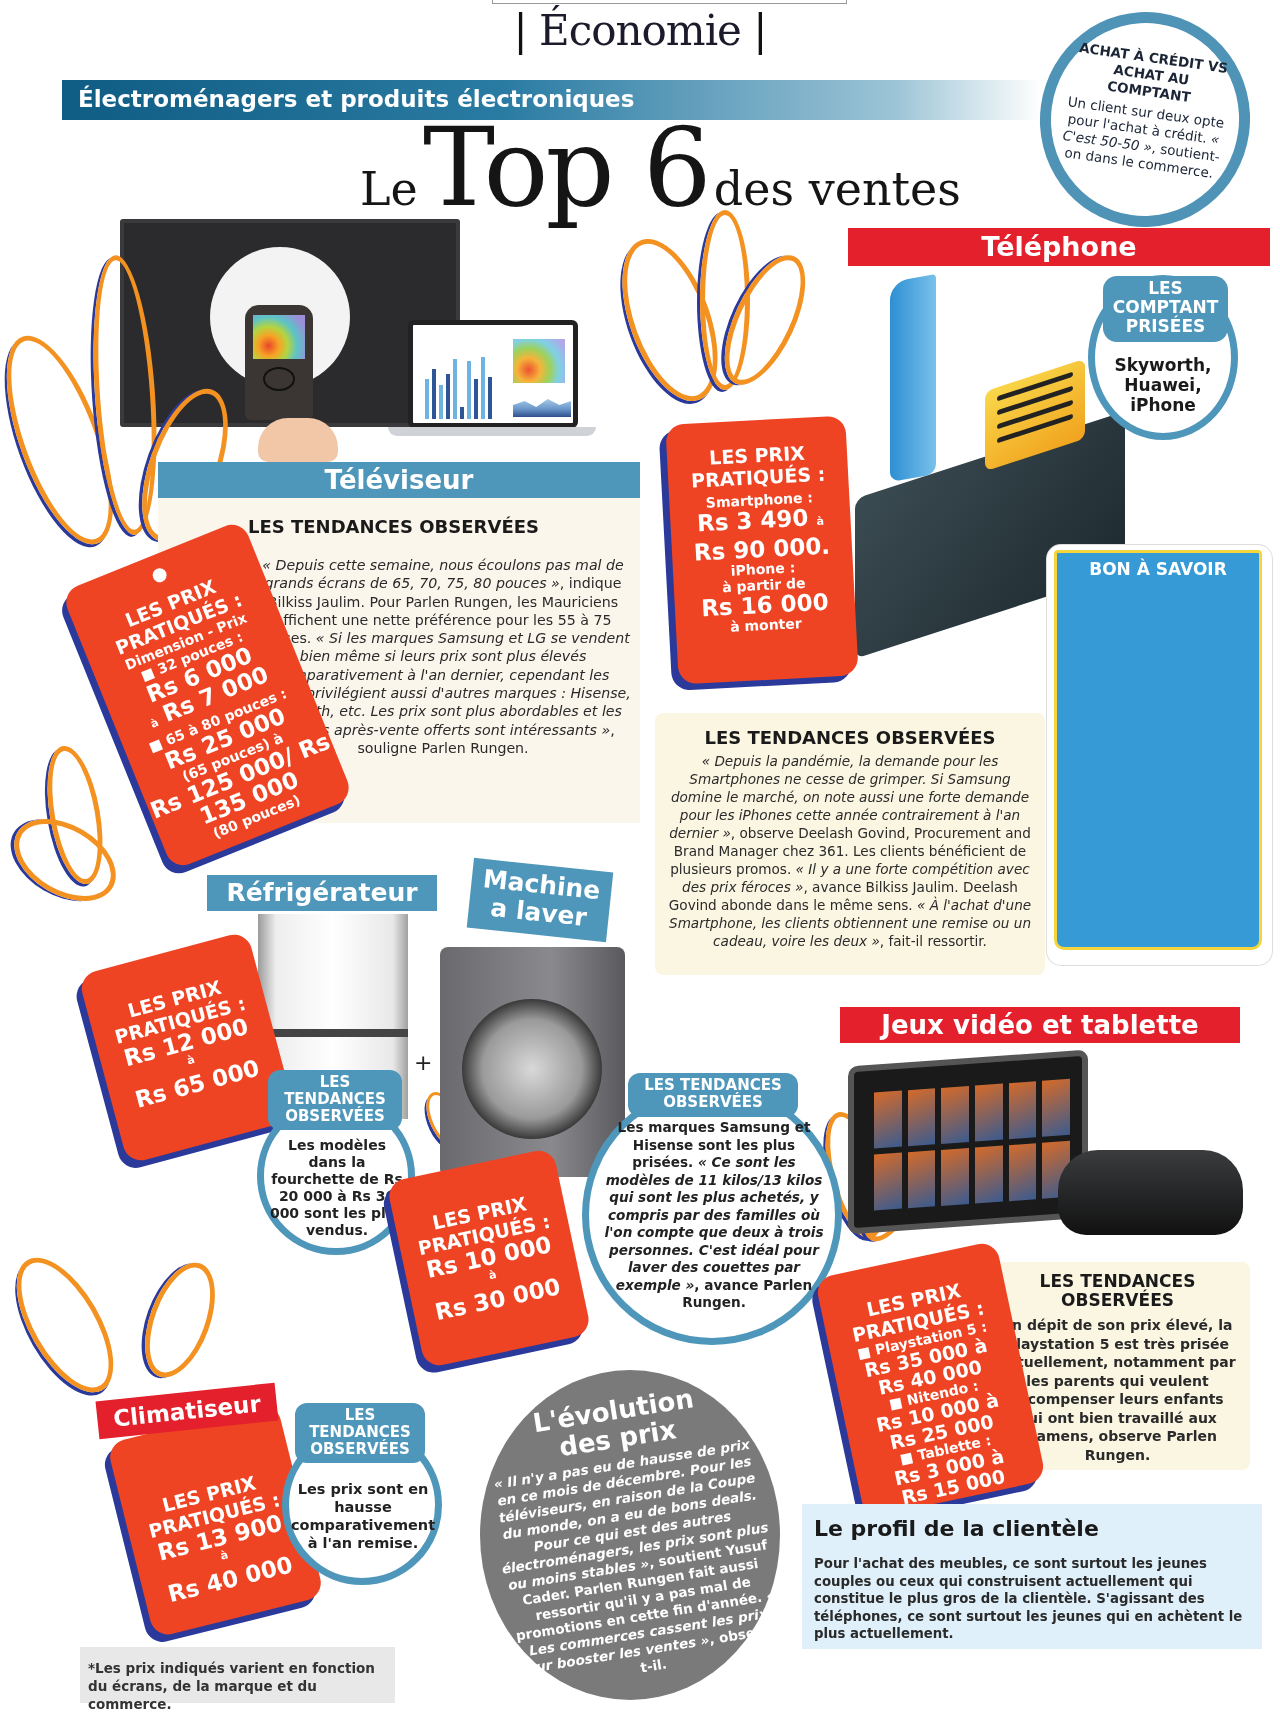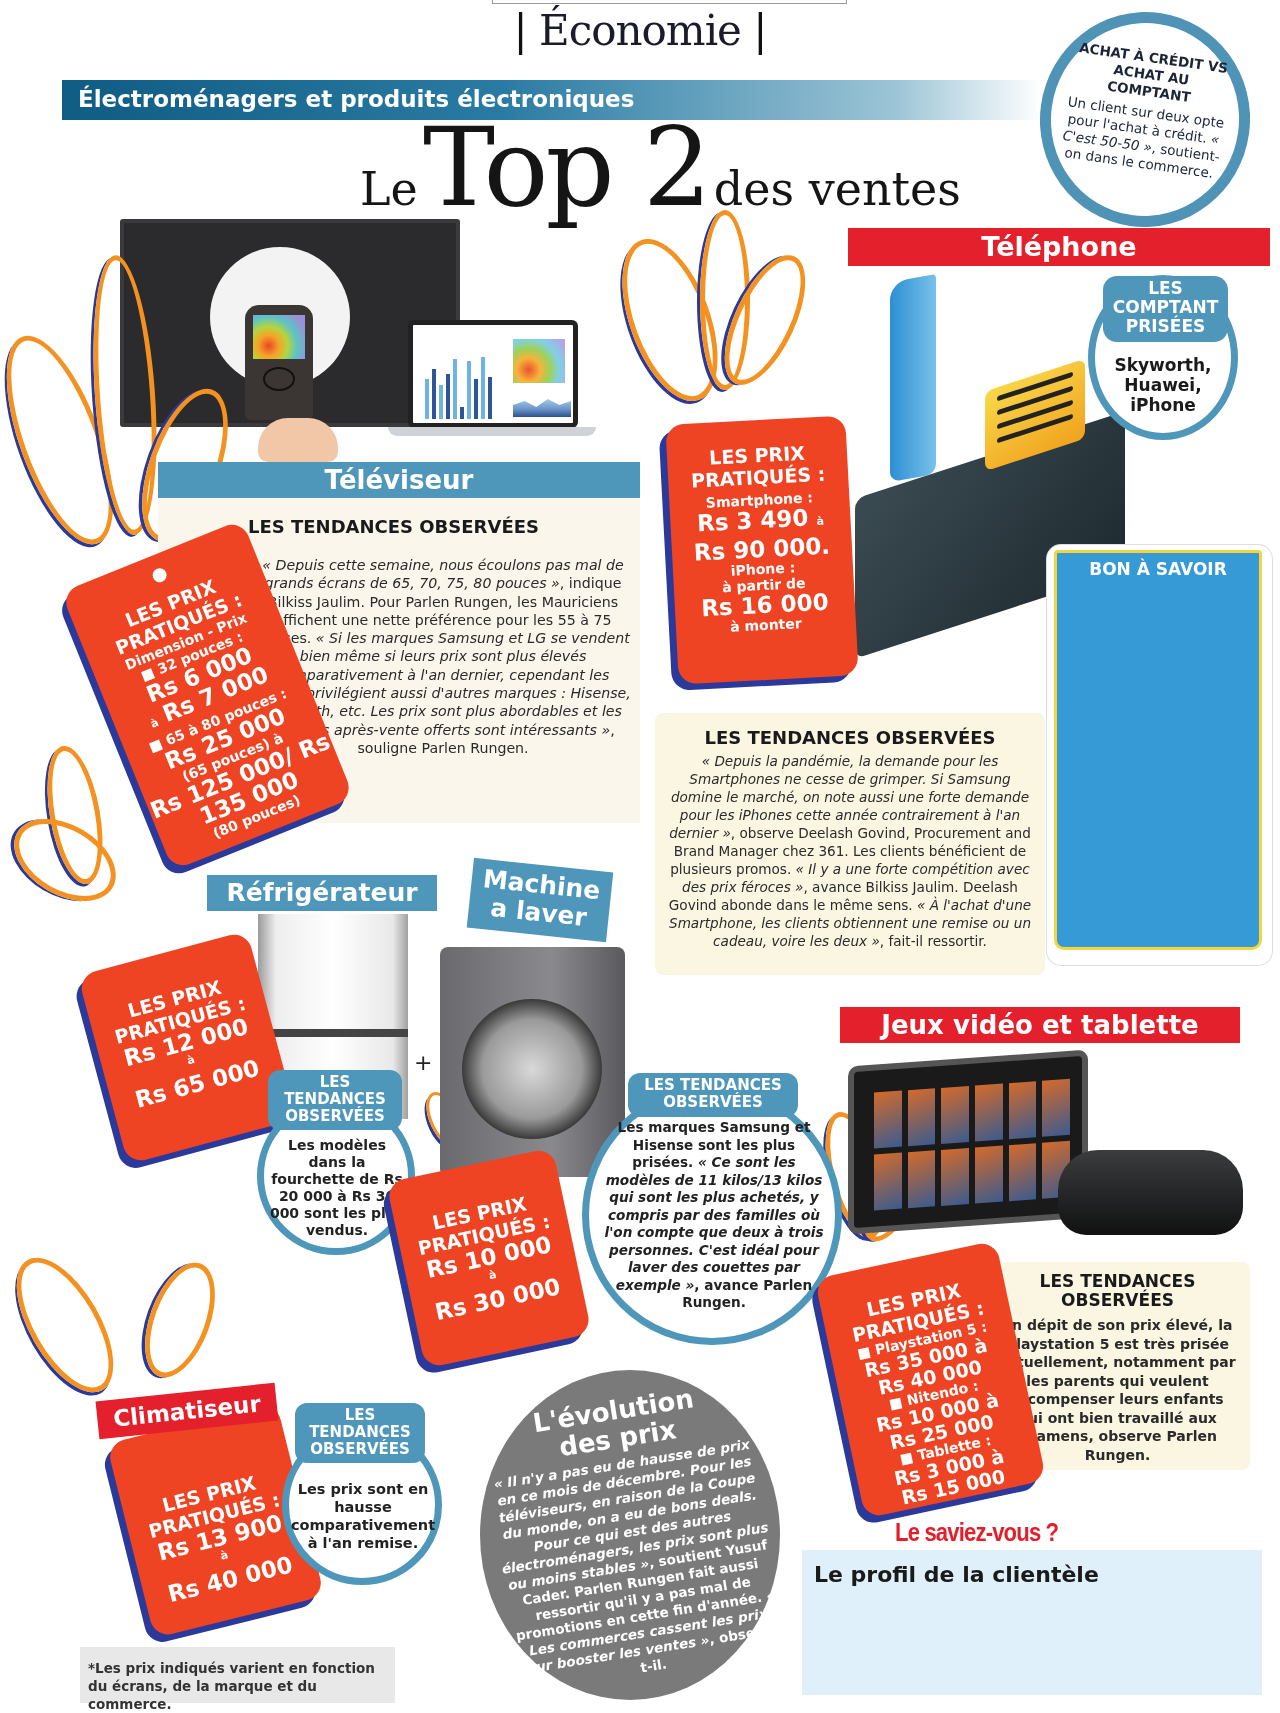--- a/index.html
+++ b/index.html
@@ -144,41 +144,41 @@
   
   .ac-ribbon { left: 97px; top: 1392px; width: 180px; height: 38px; font-size: 23px; line-height: 38px; transform: rotate(-6deg); }
   .ac-ring { left: 282px; top: 1425px; width: 160px; height: 160px; }
   .ac-ring-head { left: 295px; top: 1403px; width: 130px; height: 60px; font-size: 15px; line-height: 17px; padding-top: 4px; }
   .ac-ring-body { left: 290px; top: 1480px; width: 146px; text-align: center; font-size: 14.5px; font-weight: 600; line-height: 18px; color: #222; }
 
   .footnote { left: 80px; top: 1647px; width: 315px; height: 56px; background: #e8e8e8; padding: 12px 8px; font-size: 13.5px; line-height: 18px; font-weight: 600; color: #333; }
 
   
   .saviez { left: 895px; top: 1517px; font-size: 26px; font-weight: 800; color: #e41e2a; letter-spacing: -1px; font-family: "Liberation Sans", sans-serif; transform: scaleX(0.85); transform-origin: left; }
-  .profil { left: 802px; top: 1550px; width: 460px; height: 145px; background: #dff0fa; padding: 12px 12px; }
+  .profil { left: 802px; top: 1504px; width: 460px; height: 145px; background: #dff0fa; padding: 12px 12px; }
   .profil h3 { font-size: 22px; font-weight: 800; color: #1a1a1a; }
   .profil p { font-size: 13.3px; line-height: 17.5px; font-weight: 600; color: #2a2a2a; margin-top: 14px; }
 </style>
 </head>
 <body>
 
 <div class="abs top-rule"></div>
 <div class="abs section-title serif">
   <span class="bar">|</span>
   <span>Économie</span>
   <span class="bar">|</span>
 </div>
 
 <div class="abs kicker-band">
   <span>Électroménagers et produits électroniques</span>
 </div>
 
 <div class="abs headline serif">
   <span class="le">Le</span>
-  <span class="top6">Top 2</span>
+  <span class="top6">Top 6</span>
   <span class="des">des ventes</span>
 </div>
 
 <div class="abs credit-circle">
   <h4>ACHAT À CRÉDIT VS ACHAT AU COMPTANT</h4>
   <p>
     <span>Un client sur deux opte pour l'achat à crédit.</span>
     <em>« C'est 50-50 »</em><span>, soutient-on dans le commerce.</span>
   </p>
 </div>
@@ -375,13 +375,14 @@
 
 <div class="abs ring ac-ring"></div>
 <div class="abs ring-head ac-ring-head">LES TENDANCES OBSERVÉES</div>
 <div class="abs ac-ring-body">Les prix sont en hausse comparativement à l'an remise.</div>
 
 <div class="abs footnote">*Les prix indiqués varient en fonction du écrans, de la marque et du commerce.</div>
 
 <div class="abs saviez">Le saviez-vous ?</div>
 <div class="abs profil">
   <h3>Le profil de la clientèle</h3>
+  <p>Pour l'achat des meubles, ce sont surtout les jeunes couples ou ceux qui construisent actuellement qui constitue le plus gros de la clientèle. S'agissant des téléphones, ce sont surtout les jeunes qui en achètent le plus actuellement.</p>
 </div>
 
 </body></html>

